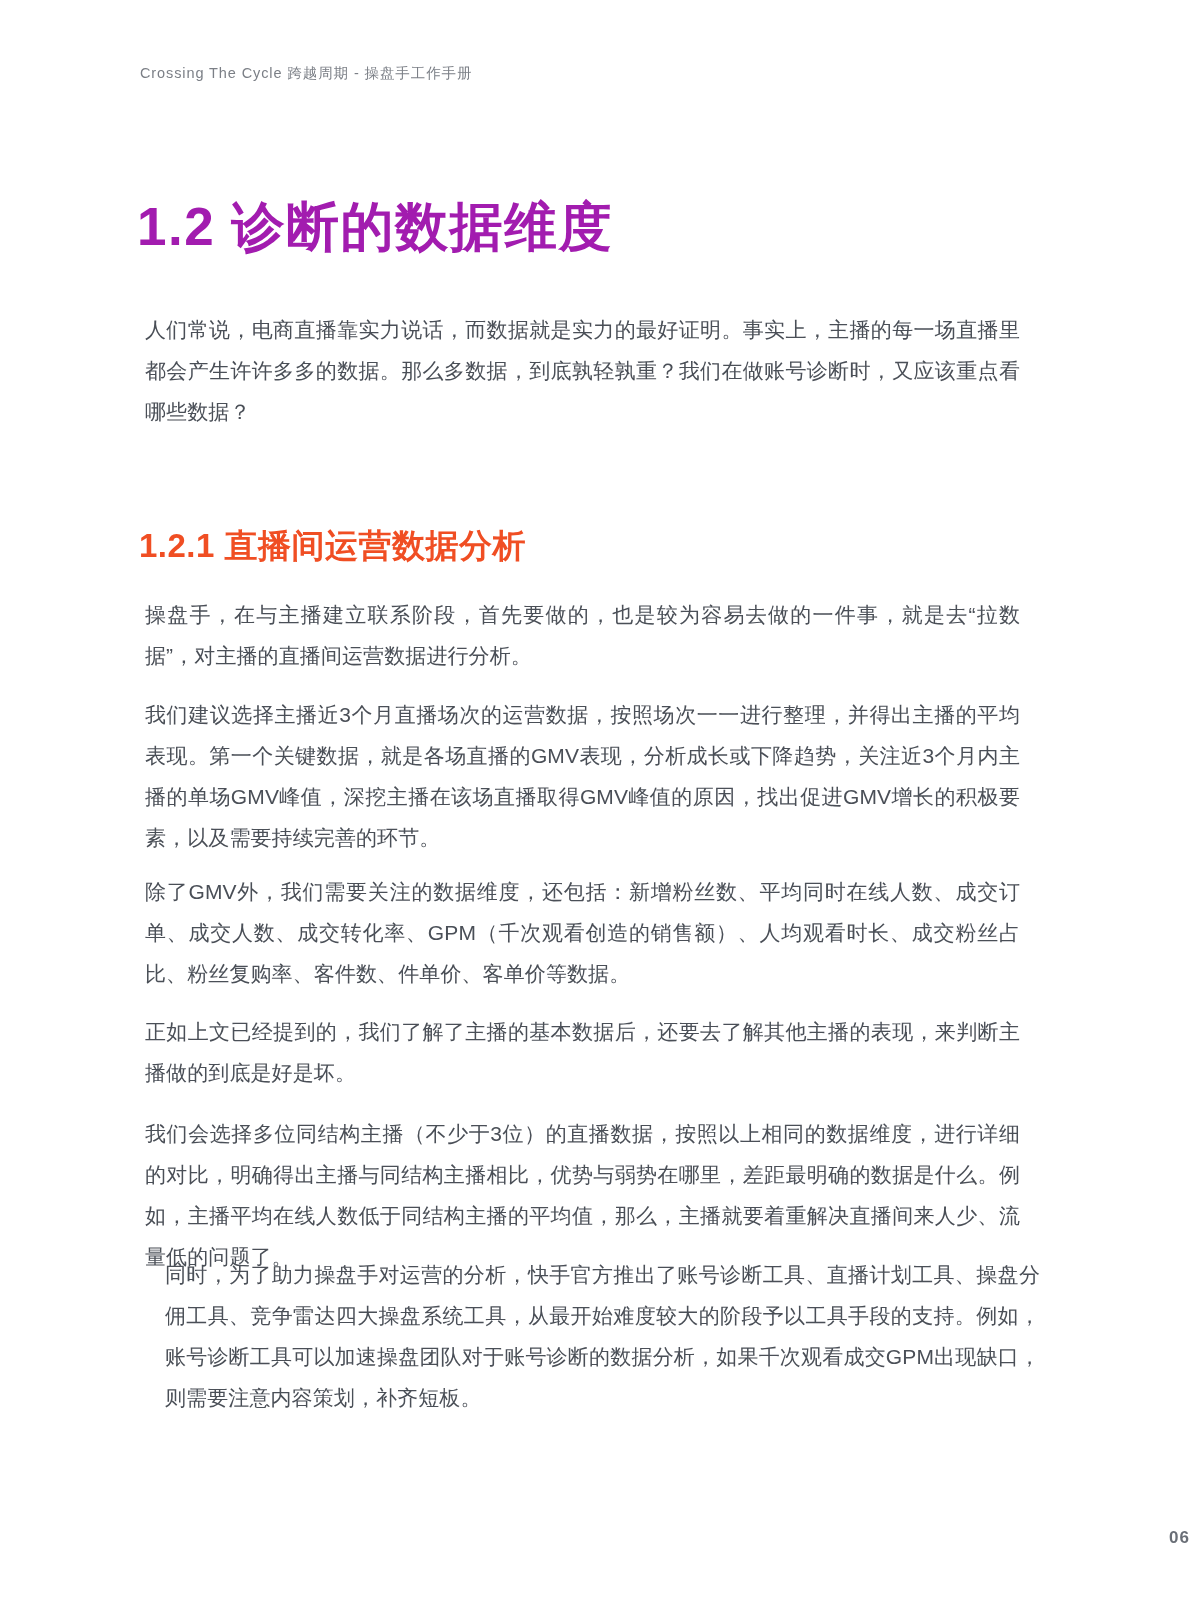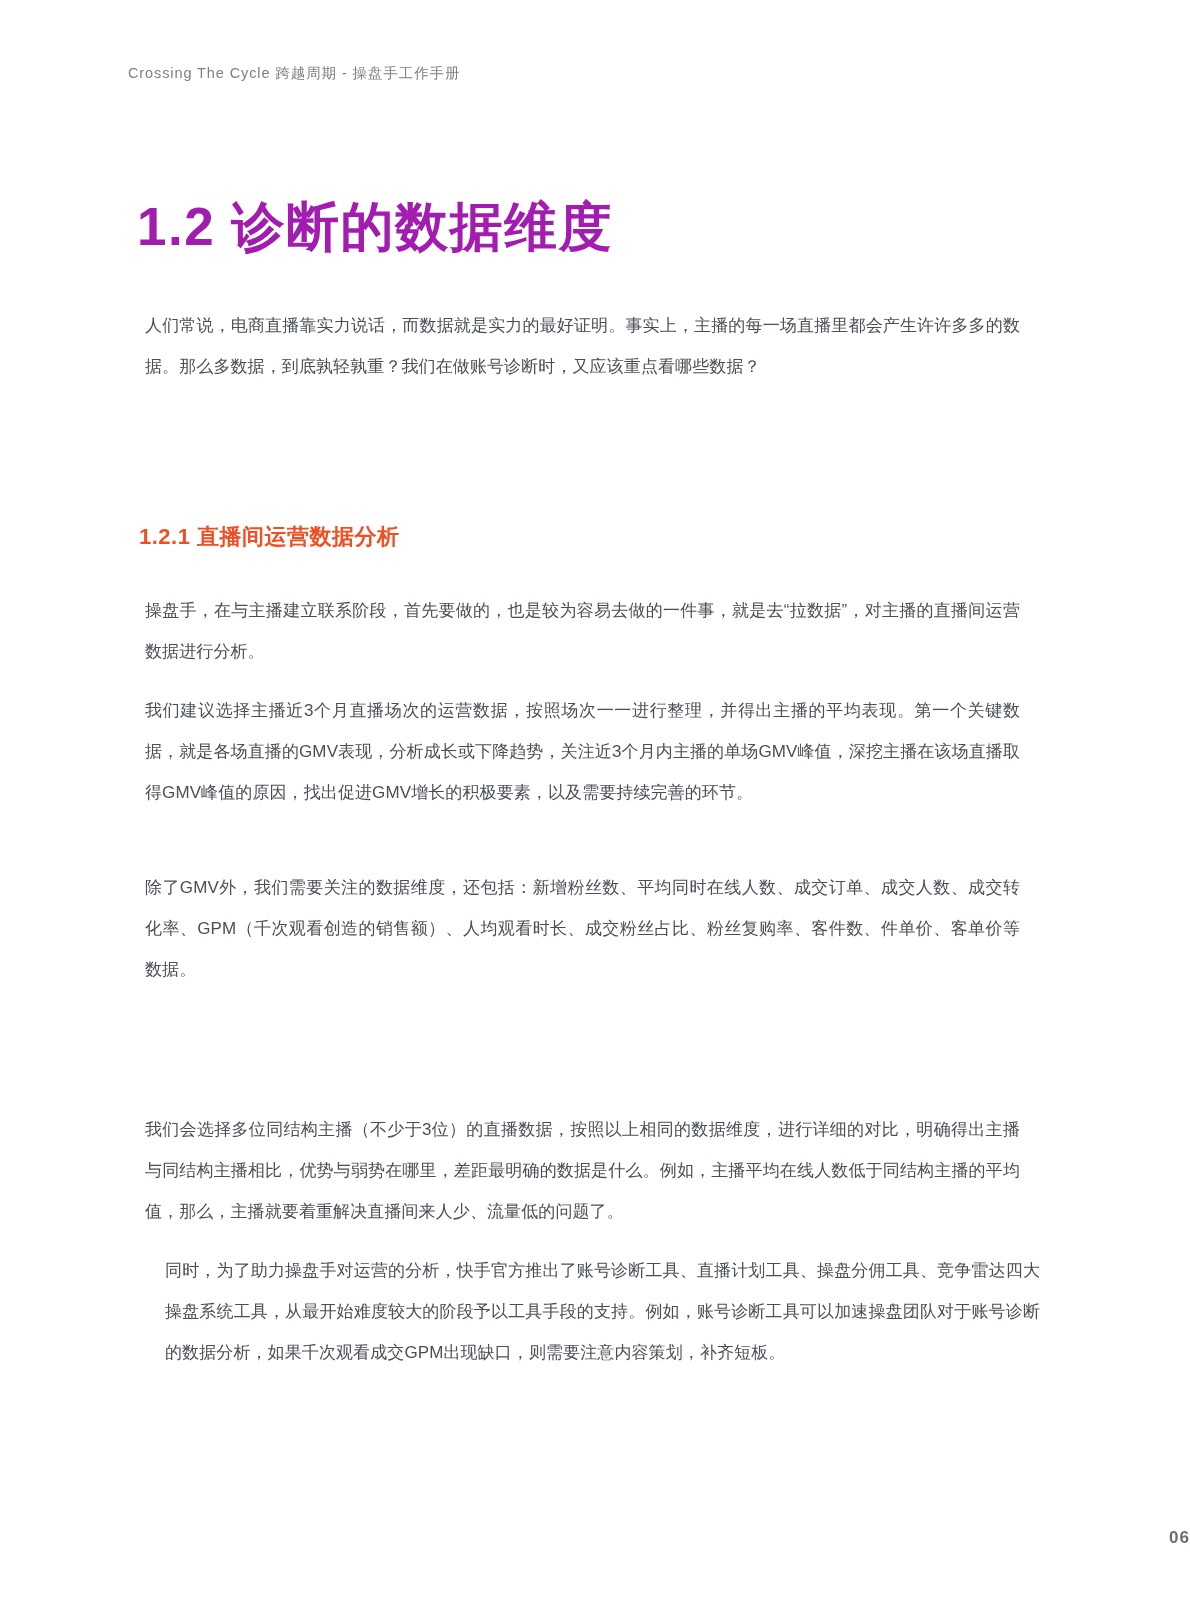--- a/index.html
+++ b/index.html
@@ -11,21 +11,21 @@
     position: relative;
     width: 1190px;
     height: 1615px;
     margin: 0 auto;
     background: #ffffff;
     font-family: "Liberation Sans", "DejaVu Sans", sans-serif;
     overflow: hidden;
   }
   .running-header {
     position: absolute;
-    left: 128px;
+    left: 140px;
     top: 64px;
     font-size: 14.5px;
     letter-spacing: 0.9px;
     color: #7b7f86;
     font-weight: 400;
     white-space: nowrap;
   }
   .chapter-title {
     position: absolute;
     left: 137px;
@@ -34,32 +34,32 @@
     line-height: 62px;
     font-weight: 700;
     color: #a21caf;
     letter-spacing: 1.5px;
     white-space: nowrap;
   }
   .section-title {
     position: absolute;
     left: 139px;
     top: 498px;
-    font-size: 22px;
+    font-size: 33px;
     line-height: 42px;
     font-weight: 700;
     color: #f04e23;
     letter-spacing: 0.5px;
     white-space: nowrap;
   }
   .para {
     position: absolute;
     left: 145px;
     width: 875px;
-    font-size: 17px;
+    font-size: 21px;
     line-height: 41px;
     color: #4a4f57;
     text-align: justify;
     text-justify: inter-ideograph;
     letter-spacing: 0.1px;
     font-weight: 400;
   }
   .p1 { top: 288px; }
   .p2 { top: 390px; }
   .p3 { top: 573px; }
@@ -94,20 +94,21 @@
 
 
   <h2 class="section-title">1.2.1 直播间运营数据分析</h2>
 
   <p class="para p3">操盘手，在与主播建立联系阶段，首先要做的，也是较为容易去做的一件事，就是去“拉数据”，对主播的直播间运营数据进行分析。</p>
 
   <p class="para p4">我们建议选择主播近3个月直播场次的运营数据，按照场次一一进行整理，并得出主播的平均表现。第一个关键数据，就是各场直播的GMV表现，分析成长或下降趋势，关注近3个月内主播的单场GMV峰值，深挖主播在该场直播取得GMV峰值的原因，找出促进GMV增长的积极要素，以及需要持续完善的环节。</p>
 
   <p class="para p5">除了GMV外，我们需要关注的数据维度，还包括：新增粉丝数、平均同时在线人数、成交订单、成交人数、成交转化率、GPM（千次观看创造的销售额）、人均观看时长、成交粉丝占比、粉丝复购率、客件数、件单价、客单价等数据。</p>
 
+  <p class="para p6">正如上文已经提到的，我们了解了主播的基本数据后，还要去了解其他主播的表现，来判断主播做的到底是好是坏。</p>
 
   <p class="para p7">我们会选择多位同结构主播（不少于3位）的直播数据，按照以上相同的数据维度，进行详细的对比，明确得出主播与同结构主播相比，优势与弱势在哪里，差距最明确的数据是什么。例如，主播平均在线人数低于同结构主播的平均值，那么，主播就要着重解决直播间来人少、流量低的问题了。</p>
 
   <p class="para p8">同时，为了助力操盘手对运营的分析，快手官方推出了账号诊断工具、直播计划工具、操盘分佣工具、竞争雷达四大操盘系统工具，从最开始难度较大的阶段予以工具手段的支持。例如，账号诊断工具可以加速操盘团队对于账号诊断的数据分析，如果千次观看成交GPM出现缺口，则需要注意内容策划，补齐短板。</p>
 
   <div class="page-number">06</div>
 
 </div>
 
 </body></html>

